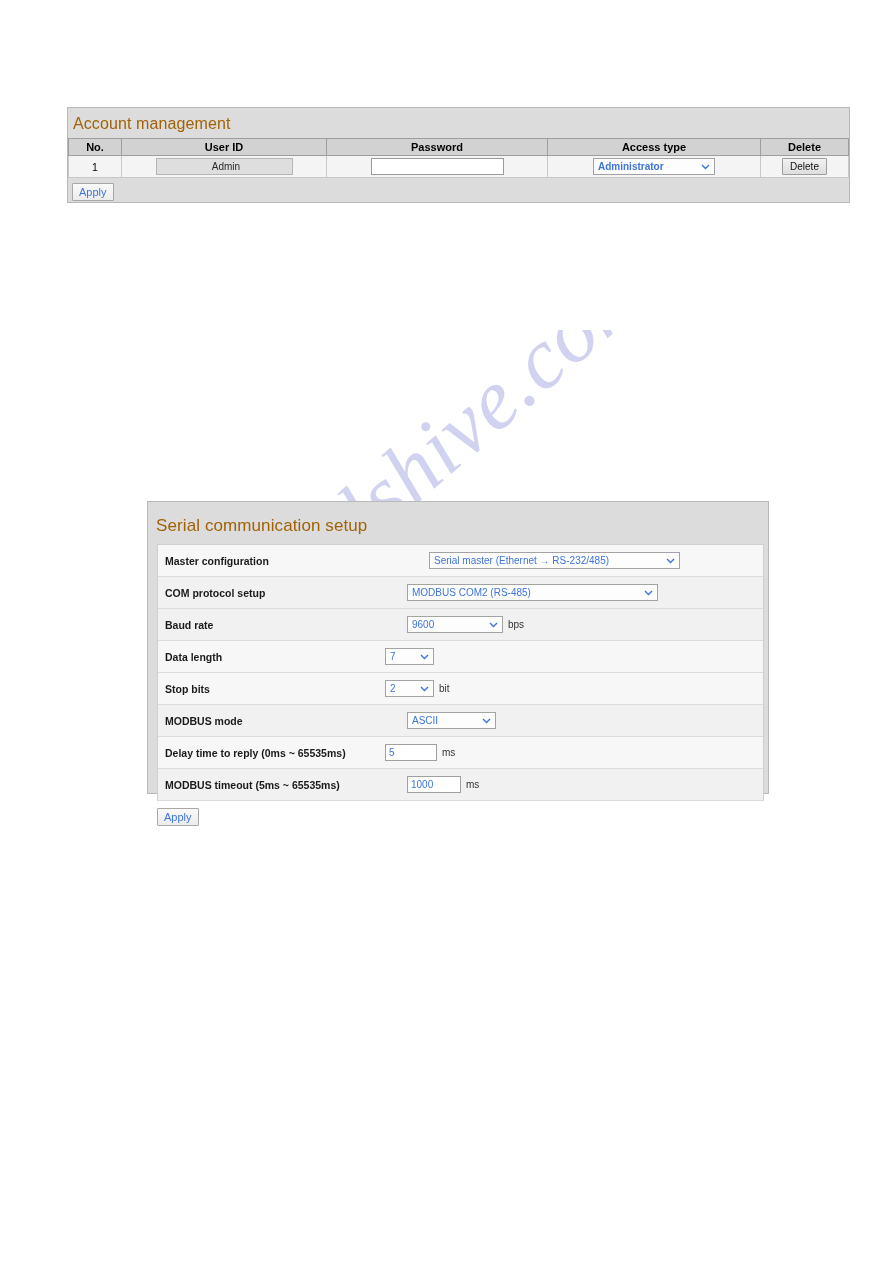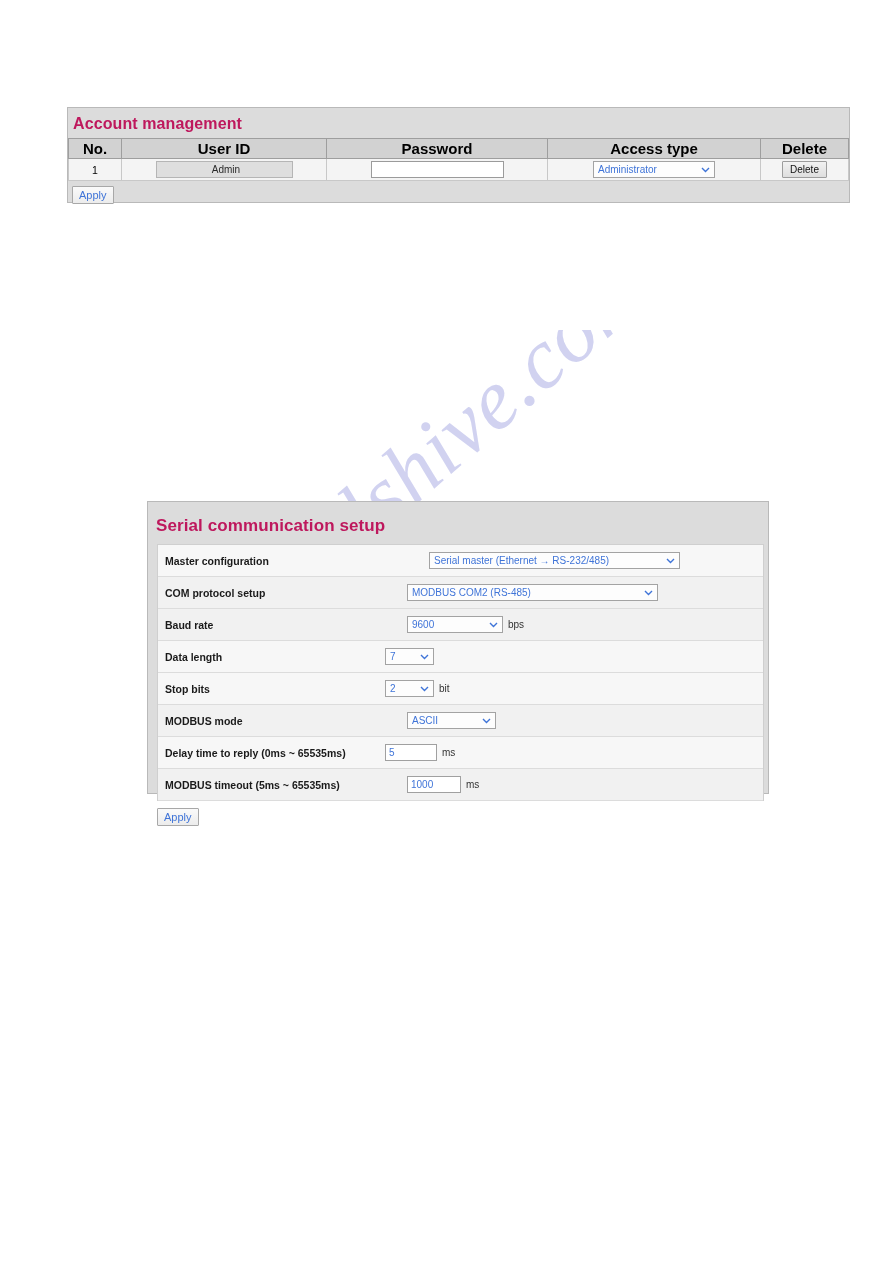--- a/index.html
+++ b/index.html
@@ -44,22 +44,22 @@
   
   .panel {
     position: absolute;
     background: #dcdcdc;
     border: 1px solid #b9b9b9;
     box-sizing: border-box;
     z-index: 10;
   }
   .panel-title {
     font-size: 16.5px;
-    font-weight: bold;
-    color: #be185d;
+    font-weight: normal;
+    color: #a16207;
     padding: 8px 0 6px 6px;
     letter-spacing: .1px;
   }
 
   
   #account-panel {
     left: 67px;
     top: 107px;
     width: 783px;
     height: 96px;
@@ -71,21 +71,21 @@
   table.acct {
     border-collapse: collapse;
     width: 779px;
     margin: 0 0 0 0;
     background: #fff;
     table-layout: fixed;
   }
   table.acct th {
     background: #d2d2d2;
     border: 1px solid #9e9e9e;
-    font-size: 15px;
+    font-size: 11px;
     font-weight: bold;
     color: #000;
     height: 14px;
     padding: 1px 0;
     text-align: center;
   }
   table.acct td {
     background: #f4f4f4;
     border: 1px solid #c8c8c8;
     border-top: none;
@@ -146,21 +146,21 @@
     position: absolute;
     right: 3px;
     top: 0;
     bottom: 0;
     width: 11px;
     display: flex;
     align-items: center;
     justify-content: center;
   }
   .sel .chev svg { display: block; }
-  .acc-sel { width: 100px; }
+  .acc-sel { width: 100px; font-weight: bold; }
   .btn {
     display: inline-block;
     background: linear-gradient(#f2f2f2, #dedede);
     border: 1px solid #9d9d9d;
     border-radius: 1px;
     font-size: 10px;
     color: #111;
     padding: 1px 7px;
     line-height: 13px;
     height: 13px;

